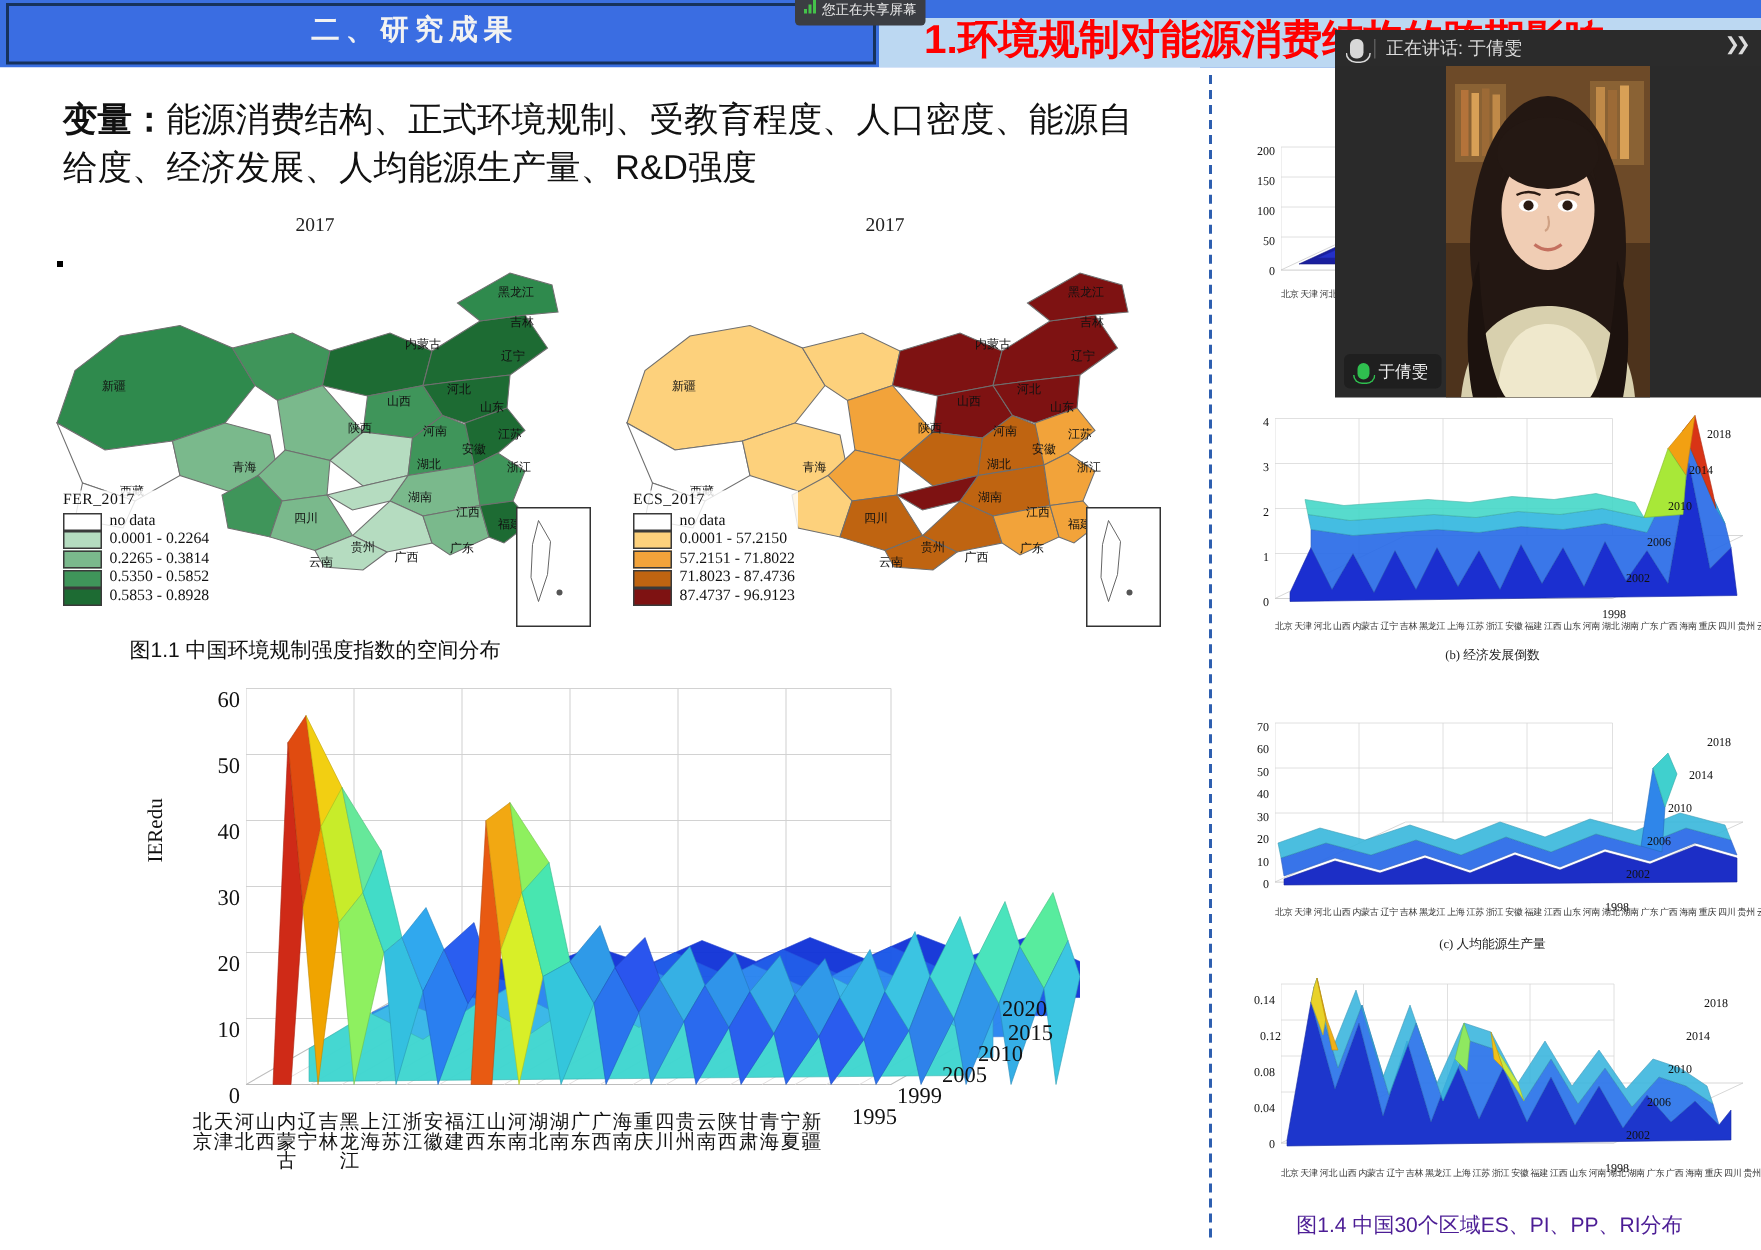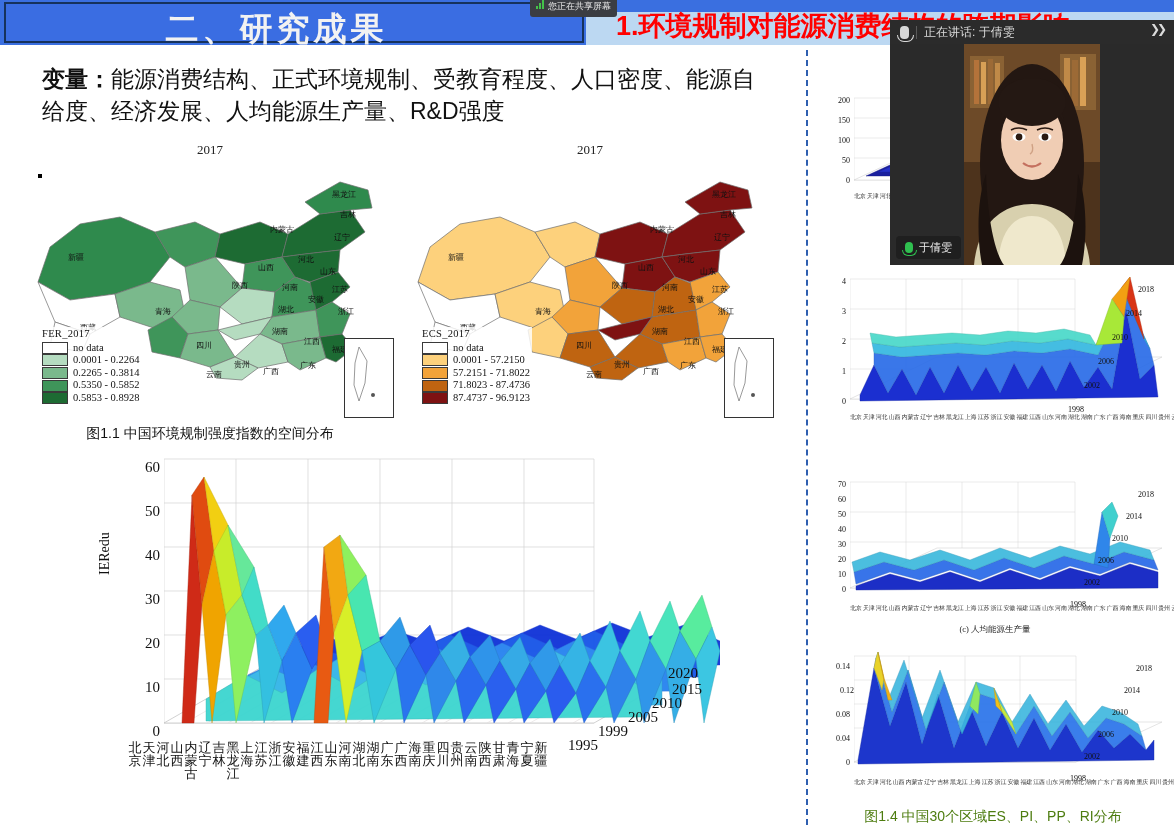--- a/index.html
+++ b/index.html
@@ -8,21 +8,21 @@
 
   
   #slide{position:absolute;left:0;top:0;width:1174px;height:833px;background:#fff;}
 
   
   #header-bar{position:absolute;left:0;top:0;width:1174px;height:45px;background:#3a6fe0;}
   #header-left{position:absolute;left:4px;top:2px;width:580px;height:41px;
       background:#3a6de2;border:2px solid #16325c;box-sizing:border-box;}
   #header-title{position:absolute;left:0;top:3px;width:541px;text-align:center;
       color:#f2f2f2;font-family:"Liberation Serif","DejaVu Serif",serif;
-      font-size:33px;letter-spacing:4px;font-weight:600;}
+      font-size:19px;letter-spacing:4px;font-weight:600;}
   #header-right{position:absolute;left:586px;top:12px;width:588px;height:33px;
       background:#bcd8f2;}
   #header-red-title{position:absolute;left:616px;top:8px;width:558px;
       color:#ff0000;font-size:27px;font-weight:bold;letter-spacing:0px;
       font-family:"Liberation Sans","DejaVu Sans",sans-serif;white-space:nowrap;}
 
   
   #share-pill{position:absolute;left:530px;top:0px;height:17px;background:#3b3d42;
       display:flex;gap:4px;padding:0 6px;border-radius:0 0 3px 3px;z-index:40;}
   #share-pill .bars{display:flex;align-items:flex-end;gap:1px;height:9px;}
@@ -79,21 +79,21 @@
   
   .mini{position:absolute;left:8px;width:350px;}
   .mini .mcap{position:absolute;width:100%;text-align:center;font-size:8.5px;color:#222;
      font-family:"Liberation Serif","DejaVu Serif",serif;}
   .mini .mtick{position:absolute;font-size:8px;font-family:"Liberation Serif","DejaVu Serif",serif;
      color:#111;text-align:right;}
   .mini .myear{position:absolute;font-size:8px;font-family:"Liberation Serif","DejaVu Serif",serif;color:#111;}
   .mini .surf{position:absolute;}
   .provstrip{position:absolute;font-size:6px;color:#333;white-space:nowrap;
      font-family:"Liberation Serif","DejaVu Serif",serif;letter-spacing:-.2px;}
-  #cap14{position:absolute;left:0px;top:760px;width:362px;text-align:center;font-size:14px;color:#4d7c0f;}
+  #cap14{position:absolute;left:0px;top:760px;width:362px;text-align:center;font-size:14px;color:#4c1d95;}
 
   
   #video{position:absolute;left:890px;top:20px;width:284px;height:245px;background:#2a2a2a;z-index:60;}
   #video-head{position:absolute;left:0;top:0;width:284px;height:24px;background:#2b2b2b;
      display:flex;align-items:center;gap:7px;padding-left:10px;box-sizing:border-box;}
   #video-head .mic{width:9px;height:13px;background:#d8d8d8;border-radius:4px 4px 4px 4px;position:relative;}
   #video-head .mic:after{content:"";position:absolute;left:-3px;top:9px;width:15px;height:6px;
      border:1.5px solid #d8d8d8;border-top:none;border-radius:0 0 8px 8px;}
   #video-head .vdiv{width:1px;height:13px;background:#5a5a5a;}
   #video-head span{color:#dcdcdc;font-size:12px;}
@@ -538,20 +538,21 @@
           <polygon points="22,74 50,78 78,76 106,74 134,76 162,72 190,74 218,70 246,76 240,66 214,60 186,64 158,62 130,66 102,64 74,66 46,68 20,64" fill="#45d8c8" stroke="#37ada0" stroke-width="0.4" opacity="0.9"></polygon>
         </g>
       </svg>
       <div class="provstrip" style="left:30px;top:150px;">北京 天津 河北 山西 内蒙古 辽宁 吉林 黑龙江 上海 江苏 浙江 安徽 福建 江西 山东 河南 湖北 湖南 广东 广西 海南 重庆 四川 贵州 云南 陕西 甘肃 青海 宁夏 新疆</div>
       <div class="myear" style="left:318px;top:22px;">2018</div>
       <div class="myear" style="left:306px;top:46px;">2014</div>
       <div class="myear" style="left:292px;top:70px;">2010</div>
       <div class="myear" style="left:278px;top:94px;">2006</div>
       <div class="myear" style="left:264px;top:118px;">2002</div>
       <div class="myear" style="left:248px;top:142px;">1998</div>
+      <div class="mcap" style="top:168px;">(b) 经济发展倒数</div>
     </div>
 
     <div class="mini" style="top:428px;height:180px;">
       <div class="mtick" style="left:0px;top:4px;width:26px;">70</div>
       <div class="mtick" style="left:0px;top:19px;width:26px;">60</div>
       <div class="mtick" style="left:0px;top:34px;width:26px;">50</div>
       <div class="mtick" style="left:0px;top:49px;width:26px;">40</div>
       <div class="mtick" style="left:0px;top:64px;width:26px;">30</div>
       <div class="mtick" style="left:0px;top:79px;width:26px;">20</div>
       <div class="mtick" style="left:0px;top:94px;width:26px;">10</div>

